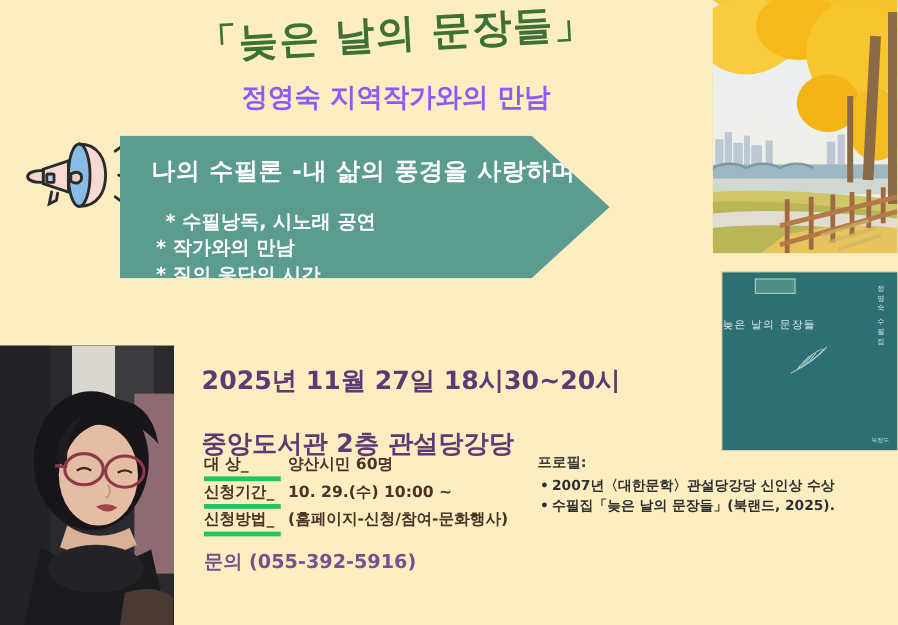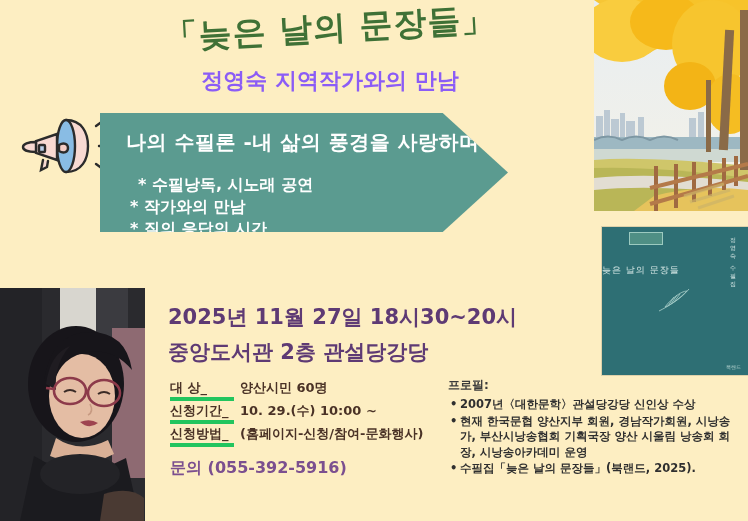--- a/index.html
+++ b/index.html
@@ -185,21 +185,21 @@
     left: 168px;
     top: 303px;
     font-size: 21px;
     font-weight: bold;
     color: #5e3a74;
     white-space: nowrap;
   }
   .venue {
     position: absolute;
     left: 168px;
-    top: 338px;
+    top: 356px;
     font-size: 21px;
     font-weight: bold;
     color: #5e3a74;
     white-space: nowrap;
   }
 
   
   .details {
     position: absolute;
     left: 170px;
@@ -491,21 +491,20 @@
     <div class="detail-row">
       <span class="detail-label">신청방법_</span><span class="detail-value">(홈페이지-신청/참여-문화행사)</span>
     </div>
   </div>
   <div class="contact">문의 (055-392-5916)</div>
 
   <div class="profile">
     <div class="profile-heading">프로필:</div>
     <ul class="profile-list">
       <li>2007년〈대한문학〉관설당강당 신인상 수상</li>
-      <li>현재 한국문협 양산지부 회원, 경남작가회원, 시낭송가, 부산시낭송협회 기획국장  양산 시울림 낭송회 회장, 시낭송아카데미 운영</li>
       <li>수필집「늦은 날의 문장들」(북랜드, 2025).</li>
     </ul>
   </div>
 
 
   <div class="logo">
     <div class="logo-top">
       <span class="logo-city">양산시립</span>
       <span class="logo-bars">
         <i style="background:#4c9c3f"></i>

